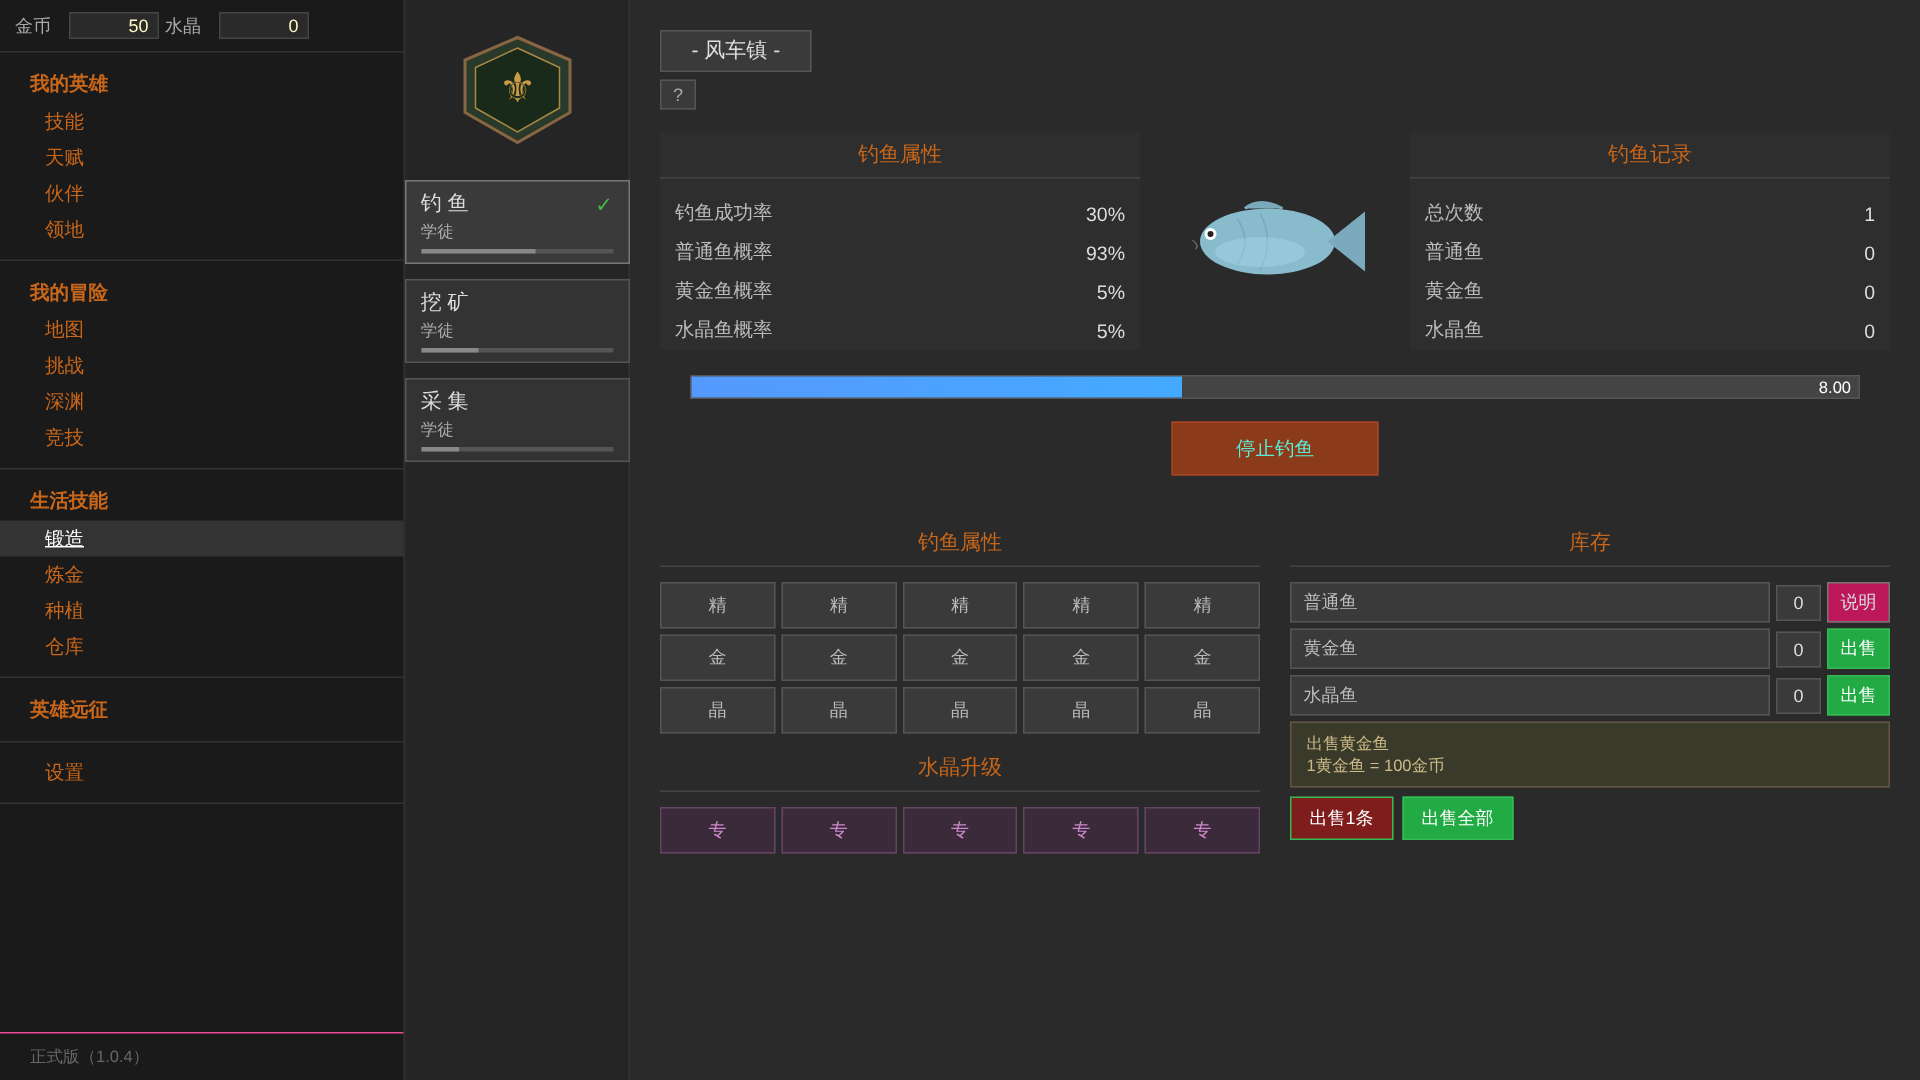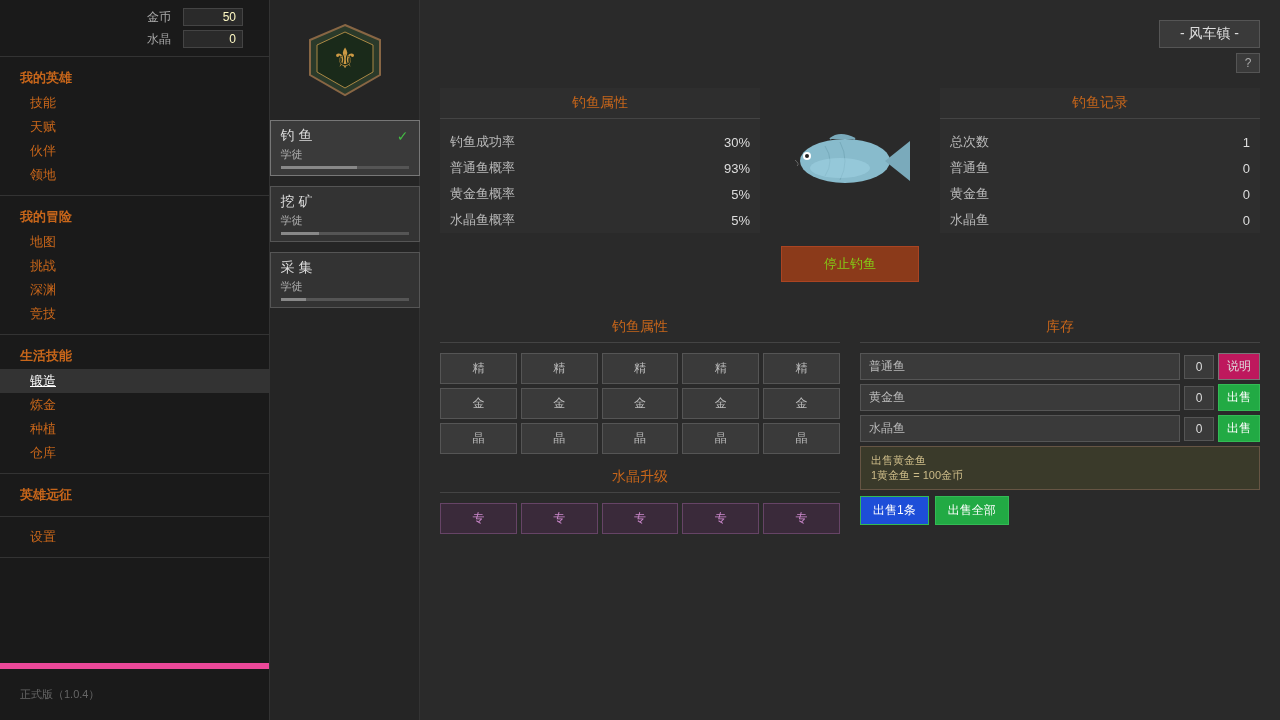--- a/index.html
+++ b/index.html
@@ -24,25 +24,24 @@
       width: 270px;
       background: #1a1a1a;
       display: flex;
       flex-direction: column;
       border-right: 1px solid #333;
       flex-shrink: 0;
     }
 
     .resource-bar {
       display: flex;
-      flex-direction: column;
-      padding: 8px 26px;
+      flex-direction: row;
+      padding: 8px 10px;
       gap: 4px;
       border-bottom: 1px solid #333;
-      align-items: flex-end;
     }
 
     .resource-item {
       display: flex;
       align-items: center;
       gap: 6px;
     }
 
     .resource-label {
       color: #aaa;
@@ -80,24 +79,24 @@
     }
 
     .nav-item.active {
       color: #fff;
       background: #333;
       text-decoration: underline;
     }
 
     .sidebar-bottom {
       margin-top: auto;
-      padding: 18px 20px;
+      padding: 8px 20px;
       color: #666;
       font-size: 11px;
-      border-top: 6px solid #ec4899;
+      border-top: 1px solid #ec4899;
     }
 
     
     .skills-panel {
       width: 150px;
       background: #252525;
       display: flex;
       flex-direction: column;
       align-items: center;
       padding: 20px 10px;
@@ -161,21 +160,21 @@
       background: #2a2a2a;
       display: flex;
       flex-direction: column;
       padding: 20px;
       overflow: hidden;
     }
 
     .location-header {
       display: flex;
       flex-direction: column;
-      align-items: flex-end;
+      align-items: flex-start;
       margin-bottom: 15px;
     }
 
     .location-name {
       background: #3a3a3a;
       border: 1px solid #555;
       padding: 4px 20px;
       color: #ddd;
       font-size: 14px;
     }
@@ -257,21 +256,21 @@
       line-height: 16px;
     }
 
     
     .stop-btn {
       display: block;
       margin: 5px auto;
       padding: 8px 42px;
       background: #8b3a1a;
       border: 1px solid #aa4422;
-      color: #84cc16;
+      color: #5eead4;
       font-size: 13px;
       cursor: pointer;
       font-family: inherit;
     }
 
     
     .bottom-grid {
       display: grid;
       grid-template-columns: 1fr 1fr;
       gap: 20px;
@@ -358,21 +357,21 @@
       color: #ccbb88;
     }
 
     .sell-action-row {
       display: flex;
       gap: 6px;
       margin-top: 6px;
     }
 
     .btn-sell-one {
-      background: #1d4ed8;
+      background: #7f1d1d;
       border: 1px solid #33bb55;
       color: #fff;
       font-size: 12px;
       padding: 5px 12px;
       cursor: pointer;
       font-family: inherit;
     }
 
     .btn-sell-all {
       background: #22aa44;
@@ -565,20 +564,26 @@
             <span class="rec-value">0</span>
           </div>
           <div class="rec-row">
             <span>水晶鱼</span>
             <span class="rec-value">0</span>
           </div>
         </div>
       </div>
     </div>
 
+    <div style="padding: 4px 20px; margin-bottom:6px;">
+      <div class="progress-bar-container">
+        <div class="progress-bar-fill" style="width:42%"></div>
+        <span class="progress-label">8.00</span>
+      </div>
+    </div>
 
     <div style="text-align:center; margin-bottom:10px;">
       <button class="stop-btn">停止钓鱼</button>
     </div>
 
     <div class="bottom-grid">
 
       <div>
         <div class="panel-title">钓鱼属性</div>
 

